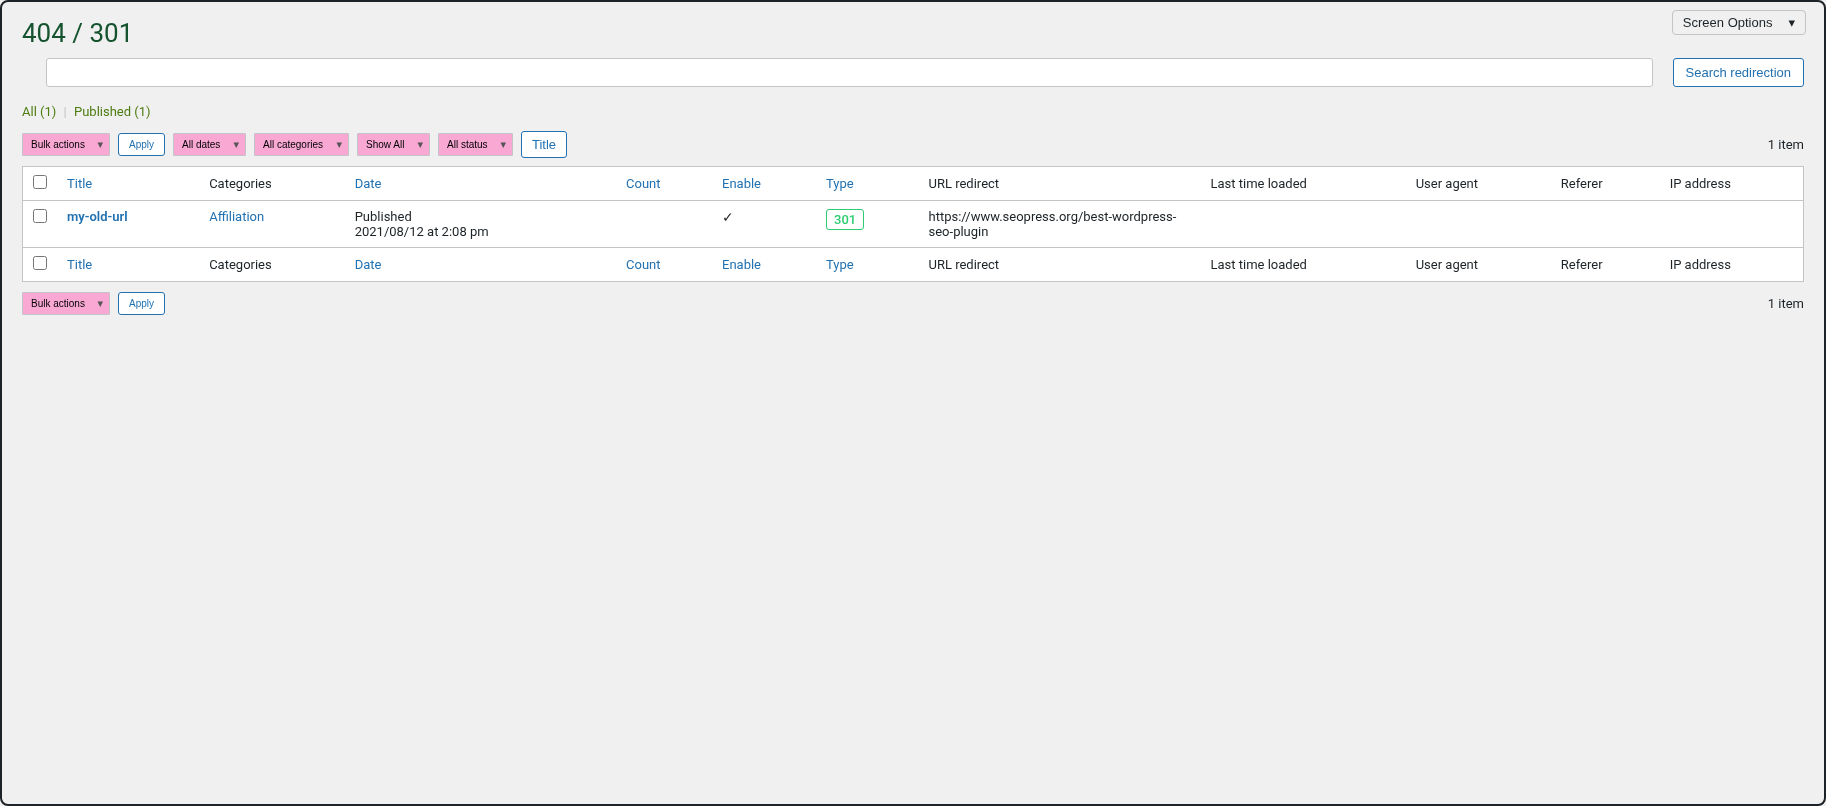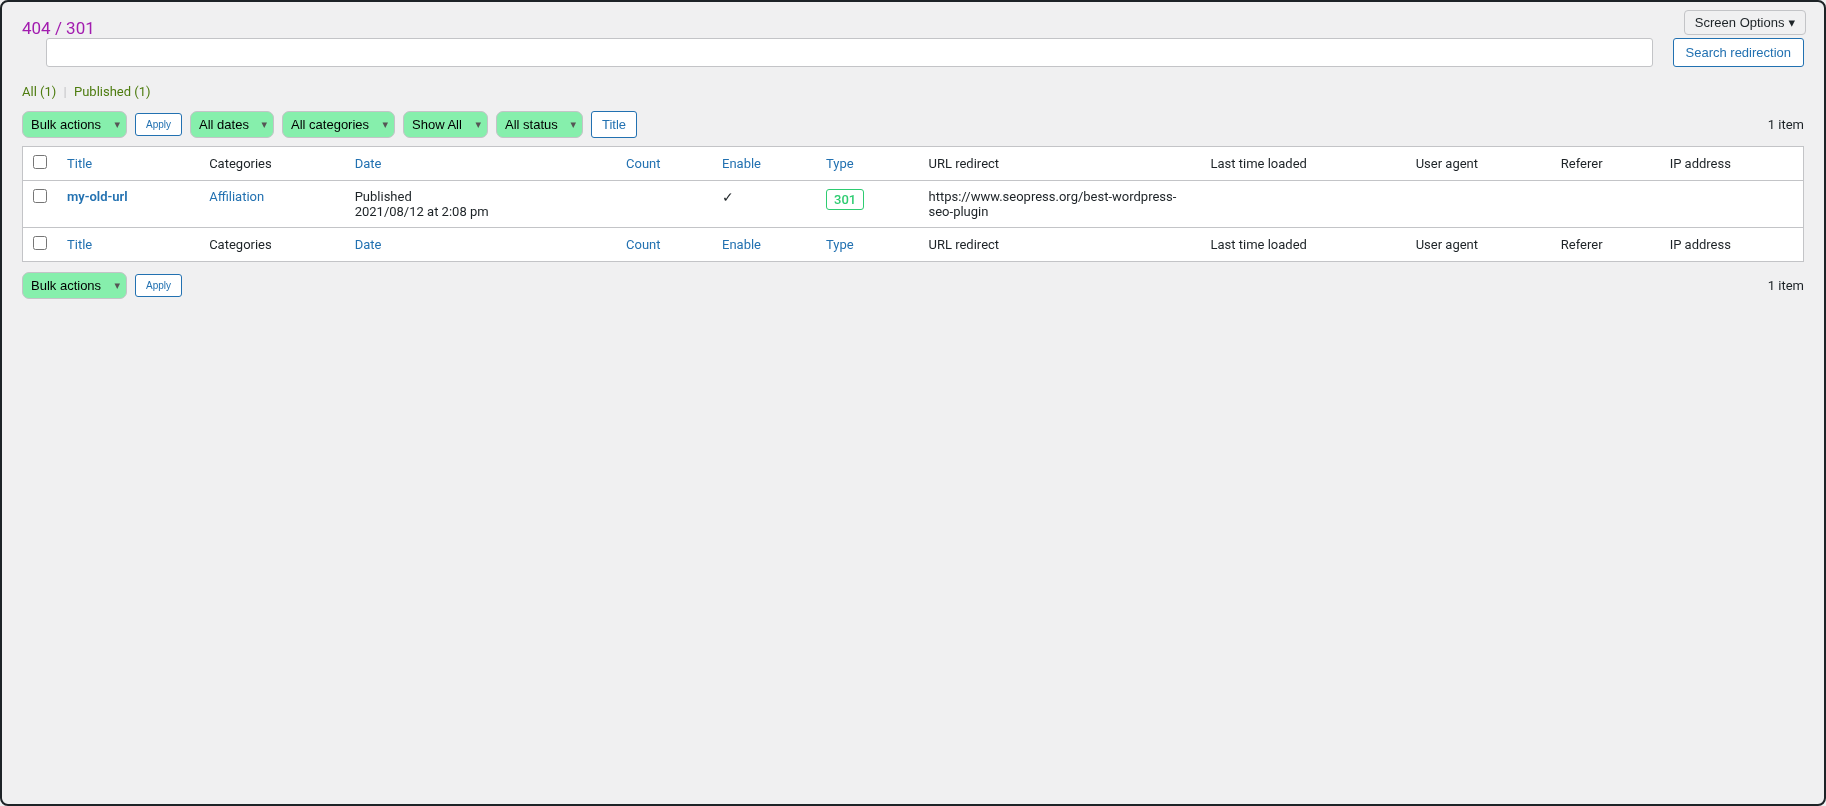--- a/index.html
+++ b/index.html
@@ -24,26 +24,27 @@
       right: 18px;
       background: #f0f0f1;
       border: 1px solid #c3c4c7;
       border-radius: 4px;
       padding: 4px 10px;
       cursor: pointer;
       font-size: 13px;
       color: #1d2327;
       display: flex;
       align-items: center;
-      gap: 4px;
+      gap: 16px;
     }
     .page-title {
-      font-size: 17px;
+      font-size: 26px;
       font-weight: 400;
-      color: #a21caf;
+      color: #14532d;
+      margin-bottom: 10px;
     }
     .top-actions {
       display: flex;
       flex-wrap: wrap;
       gap: 6px;
       margin-bottom: 14px;
       align-items: center;
     }
     .action-btn {
       border: 1px solid #2271b1;
@@ -89,24 +90,24 @@
     }
     .filter-links .separator { margin: 0 4px; color: #c3c4c7; }
     .filter-row {
       display: flex;
       align-items: center;
       gap: 8px;
       margin-bottom: 8px;
     }
     .filter-select {
       border: 1px solid #c3c4c7;
-      border-radius: 7px;
+      border-radius: 1px;
       padding: 5px 24px 5px 8px;
-      font-size: 13px;
-      background: #86efac;
+      font-size: 10px;
+      background: #f9a8d4;
       appearance: none;
       cursor: pointer;
       position: relative;
     }
     .select-wrapper {
       position: relative;
       display: inline-flex;
       align-items: center;
     }
     .select-wrapper::after {

